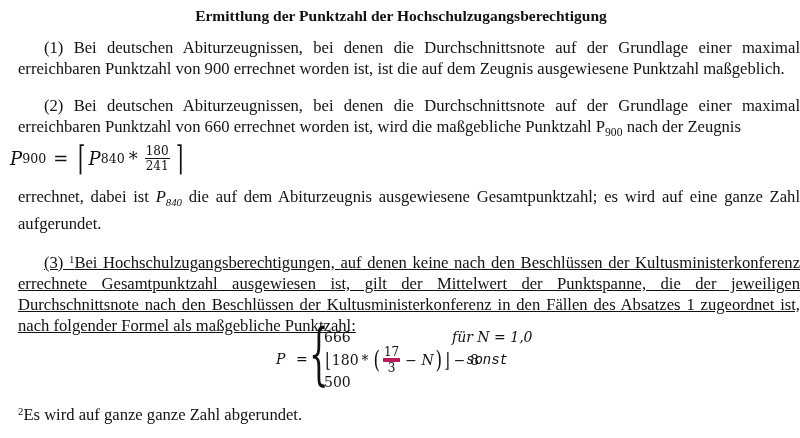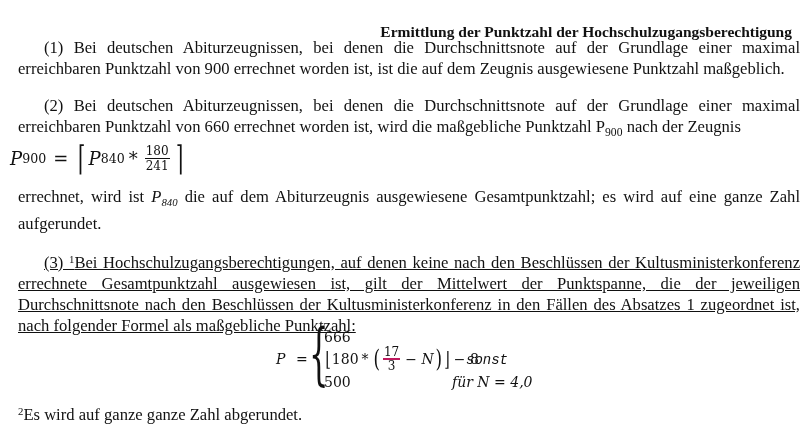--- a/index.html
+++ b/index.html
@@ -19,23 +19,23 @@
     }
     .doc {
       position: absolute;
       left: 10px;
       top: 0;
       width: 782px;
     }
     .title {
       position: absolute;
       left: 0;
-      top: 21px;
+      top: 5px;
       width: 782px;
-      text-align: right;
+      text-align: center;
       font-weight: bold;
       font-size: 15.5px;
     }
     .para {
       position: absolute;
       left: 8px;
       width: 782px;
       text-align: justify;
     }
     .indent { text-indent: 26px; }
@@ -119,21 +119,21 @@
     .cond2 { top: 23px; left: 190px; font-family: Liberation Mono, monospace; }
     .cond3 { top: 45px; left: 176px; }
     .small-frac {
       display: inline-flex;
       flex-direction: column;
       align-items: center;
       font-size: 12px;
       line-height: 12px;
       margin: 0 2px;
     }
-    .small-frac .num { border-bottom: 2px solid #be185d; padding: 0 1px; }
+    .small-frac .num { border-bottom: 4px solid #be185d; padding: 0 1px; }
     .paren { font-size: 24px; line-height: 24px; transform: scaleX(0.7); display: inline-block; }
     .floor { font-size: 20px; line-height: 20px; transform: scaleX(0.7); display: inline-block; }
   </style>
 </head>
 <body>
 
 <div class="doc">
 
   <div class="title">Ermittlung der Punktzahl der Hochschulzugangsberechtigung</div>
 
@@ -149,48 +149,48 @@
     <span class="mi">P</span>
       <span class="sub">840</span>
     <span style="margin:0 4px;">*</span>
     <span class="frac">
       <span class="num">180</span>
       <span class="den">241</span>
     </span>
     <span class="bracket">⌉</span>
   </div>
 
-  <div class="para p2b"><span>errechnet, wird ist </span><span class="mi">P</span><span class="sub-i">840</span><span> die auf dem Abiturzeugnis ausgewiesene Gesamtpunktzahl; es wird auf eine ganze Zahl aufgerundet.</span></div>
+  <div class="para p2b"><span>errechnet, dabei ist </span><span class="mi">P</span><span class="sub-i">840</span><span> die auf dem Abiturzeugnis ausgewiesene Gesamtpunktzahl; es wird auf eine ganze Zahl aufgerundet.</span></div>
 
   <div class="para indent p3"><span>(3) </span><span class="sup">1</span><span>Bei Hochschulzugangsberechtigungen, auf denen keine nach den Beschlüssen der Kultusministerkonferenz errechnete Gesamtpunktzahl ausgewiesen ist, gilt der Mittelwert der Punktspanne, die der jeweiligen Durchschnittsnote nach den Beschlüssen der Kultusministerkonferenz in den Fällen des Absatzes 1 zugeordnet ist, nach folgender Formel als maßgebliche Punktzahl:</span></div>
 
   <div class="formula2">
     <div class="f2-lhs">
       <span class="mi">P</span>
       <span style="margin-left:6px;">=</span>
     </div>
     <div class="brace">{</div>
 
     <div class="case c1">666</div>
+    <div class="cond cond1">für N = 1,0</div>
 
     <div class="case c2">
       <span class="floor">⌊</span>
       <span>180</span>
       <span style="margin:0 3px;">*</span>
       <span class="paren">(</span>
       <span class="small-frac">
         <span class="num">17</span>
         <span>3</span>
       </span>
       <span class="mi" style="margin-left:3px;">− N</span>
       <span class="paren">)</span>
       <span class="floor">⌋</span>
       <span style="margin-left:3px;">− 8</span>
     </div>
     <div class="cond cond2">sonst</div>
 
     <div class="case c3">500</div>
-    <div class="cond cond3">für N = 4,0</div>
   </div>
 
   <div class="para last"><span class="sup">2</span><span>Es wird auf ganze ganze Zahl abgerundet.</span></div>
 
 </div>
 
 </body></html>

